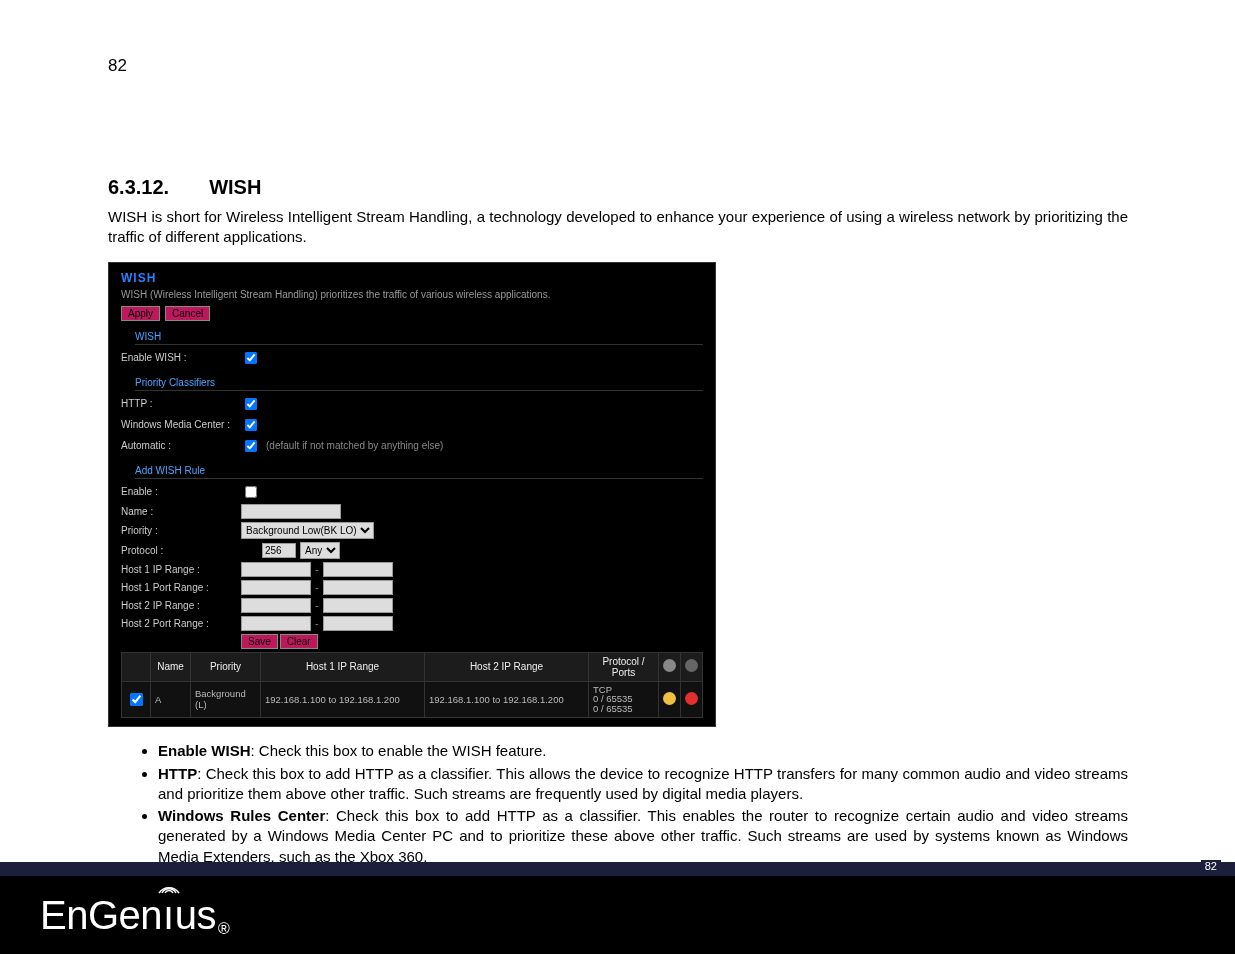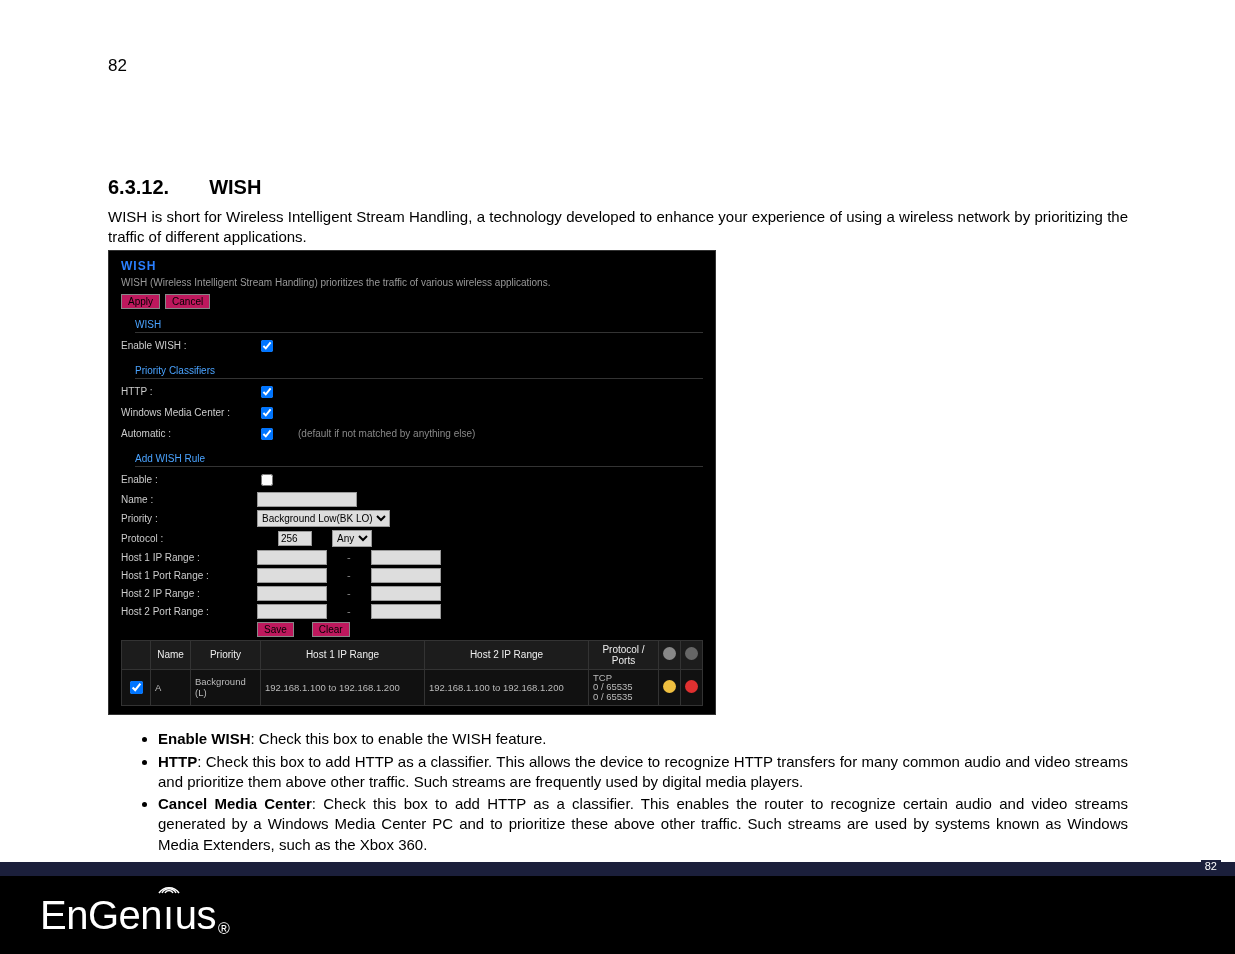--- a/index.html
+++ b/index.html
@@ -25,21 +25,21 @@
   }
   .section-heading {
     font-size: 20px;
     font-weight: bold;
     margin-bottom: 8px;
   }
   .section-num { margin-right: 40px; text-align: center; }
   .intro {
     font-size: 15px;
     line-height: 1.35;
-    margin-bottom: 2px;
+    margin-bottom: 14px;
     text-align: justify;
   }
 
   
   .panel {
     width: 608px;
     background: #000;
     color: #bfbfbf;
     font-size: 11px;
     padding: 8px 12px 8px 12px;
@@ -65,21 +65,21 @@
     margin-right: 2px;
     cursor: pointer;
   }
   .grp-label {
     color: #4aa3ff;
     font-size: 10px;
     margin: 10px 0 4px 14px;
     border-bottom: 1px solid #333;
     padding-bottom: 2px;
   }
-  .row { display: flex; align-items: center; margin: 3px 0; gap: 16px; }
+  .row { display: flex; align-items: center; margin: 3px 0; }
   .row .lab { width: 120px; color: #ccc; font-size: 10px; }
   .row input[type="checkbox"] { width: 12px; height: 12px; }
   .row input[type="text"] {
     background: #ddd;
     border: 1px solid #999;
     font-size: 10px;
     height: 15px;
     padding: 0 2px;
   }
   .row select {
@@ -290,21 +290,21 @@
         <td><span class="icon-btn icon-edit"></span></td>
         <td><span class="icon-btn icon-del"></span></td>
       </tr>
     </tbody>
       </table>
   </div>
 
   <ul class="bullets">
     <li><span class="lead">Enable WISH</span><span>: Check this box to enable the WISH feature.</span></li>
     <li><span class="lead">HTTP</span><span>:  Check this box to add HTTP as a classifier. This allows the device to recognize HTTP transfers for many common audio and video streams and prioritize them above other traffic. Such streams are frequently used by digital media players.</span></li>
-    <li><span class="lead">Cancel Media Center</span><span>: Check this box to add HTTP as a classifier. This enables the router to recognize certain audio and video streams generated by a Windows Media Center PC and to prioritize these above other traffic. Such streams are used by systems known as Windows Media Extenders, such as the Xbox 360.</span></li>
+    <li><span class="lead">Windows Rules Center</span><span>: Check this box to add HTTP as a classifier. This enables the router to recognize certain audio and video streams generated by a Windows Media Center PC and to prioritize these above other traffic. Such streams are used by systems known as Windows Media Extenders, such as the Xbox 360.</span></li>
   </ul>
 
 </div>
 
 <div class="footer">
   <div class="band">
     <span class="pnum">82</span>
   </div>
   <div class="logo-area">
     <span class="logo">

